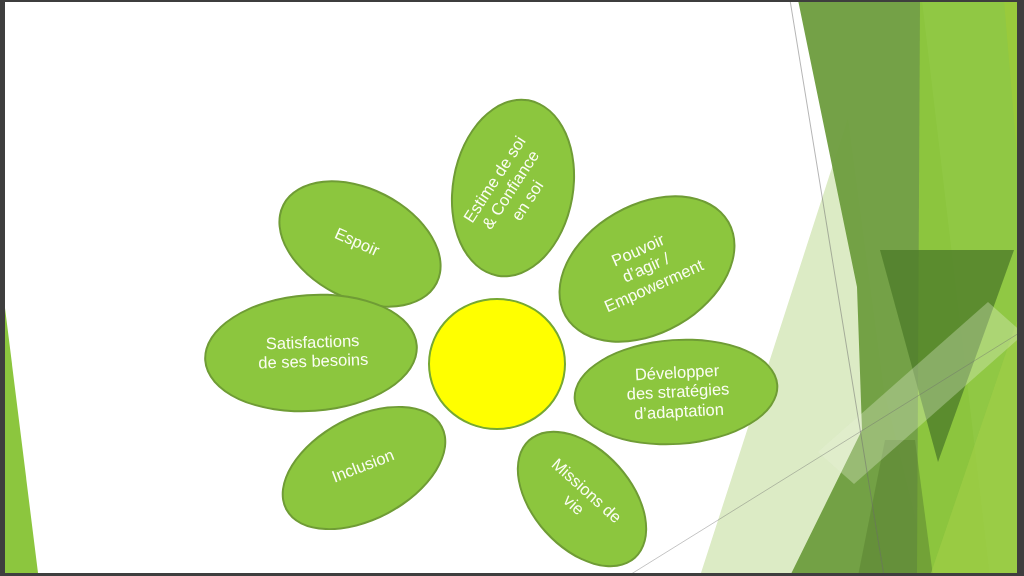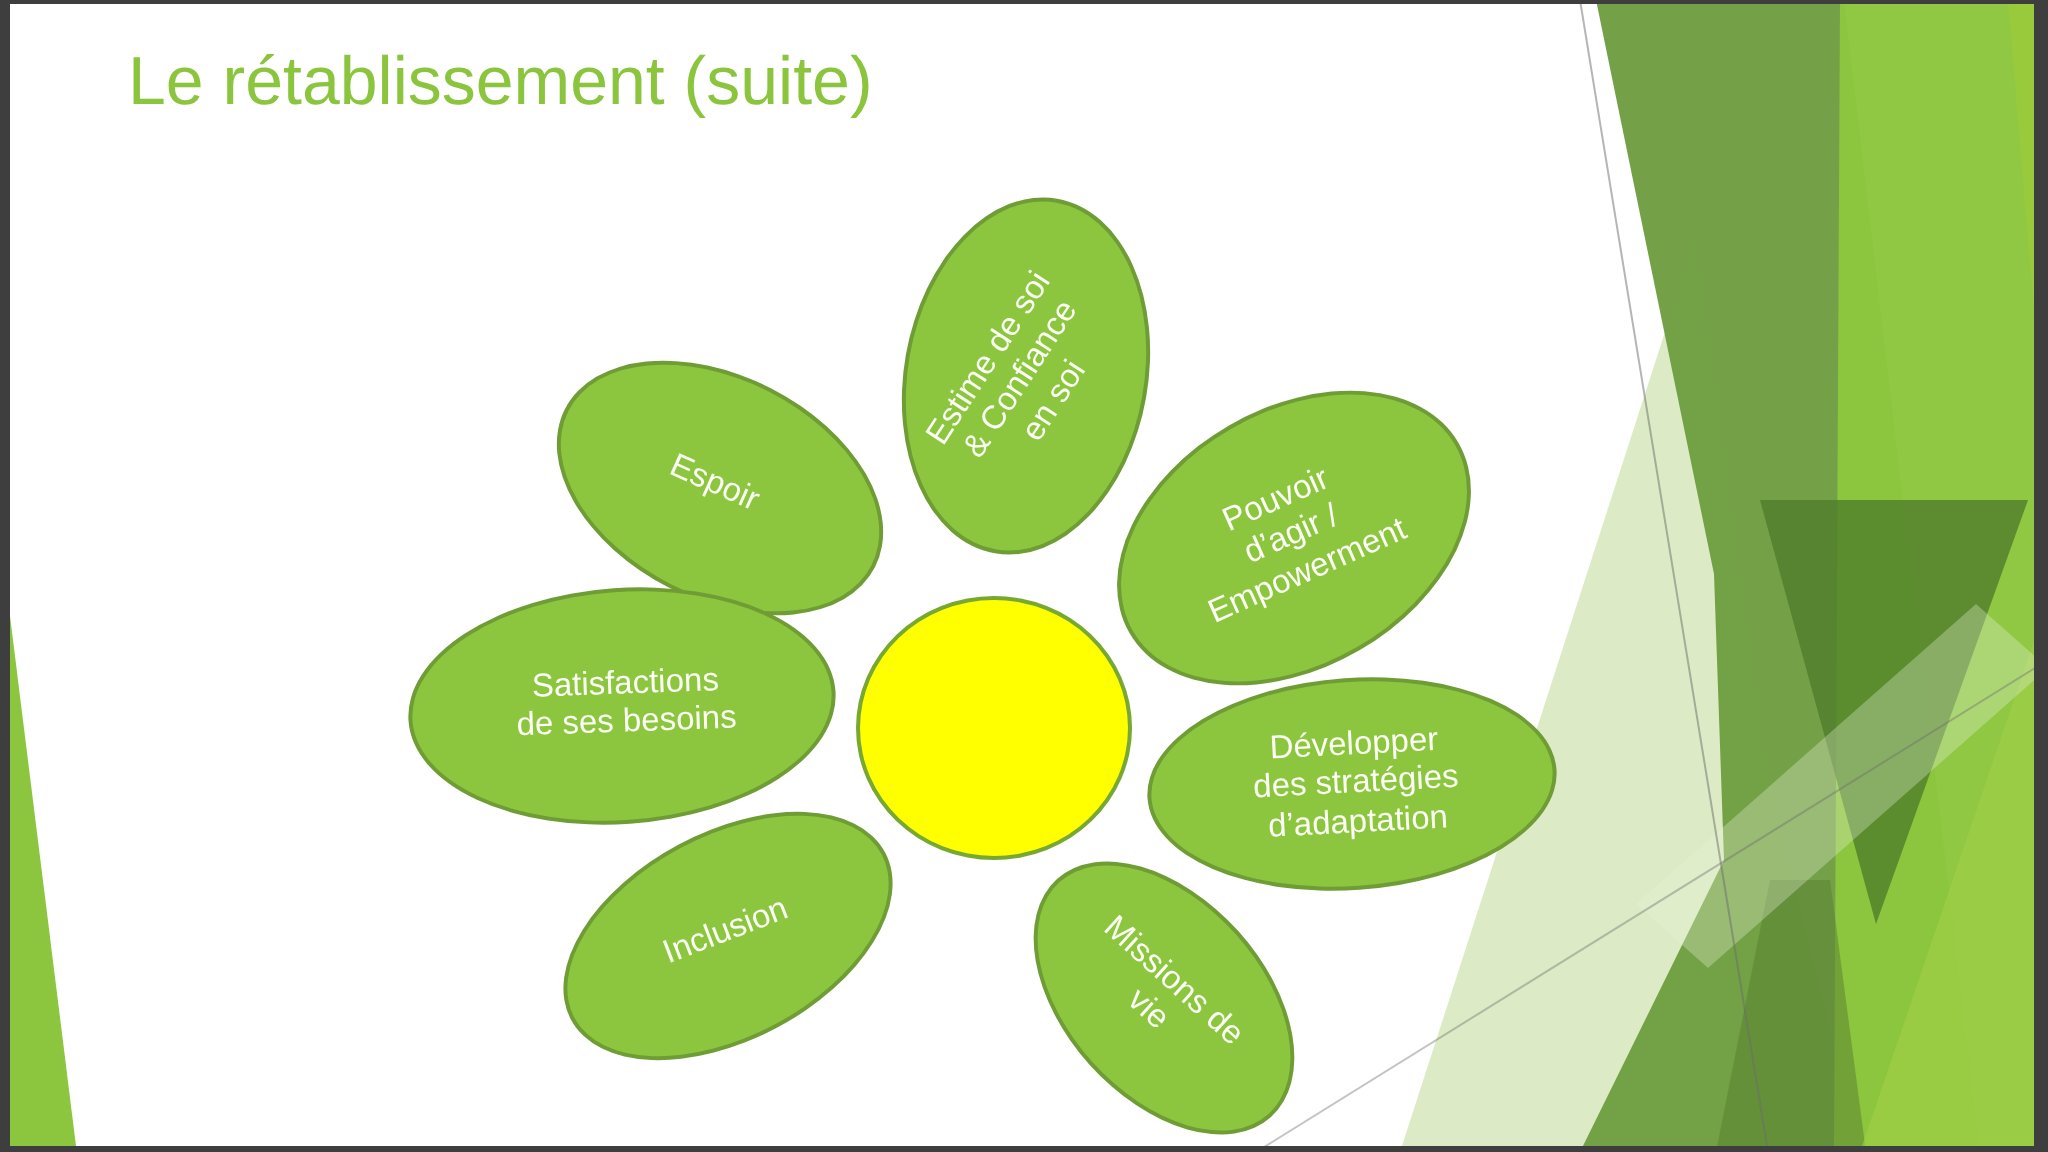--- a/index.html
+++ b/index.html
@@ -50,21 +50,20 @@
     <polygon points="920,0 1024,0 1024,576 917,576" fill="#8CC63E" opacity="0.97"></polygon>
     <polygon points="880,250 1014,250 938,462" fill="#4F7D2B" opacity="0.8"></polygon>
     <polygon points="885,440 915,440 933,576 858,576" fill="#577F2F" opacity="0.5"></polygon>
     <polygon points="1004,0 1024,0 1024,240" fill="#9CCB39" opacity="0.75"></polygon>
     <polygon points="930,576 1024,300 1024,576" fill="#A2CF47" opacity="0.6"></polygon>
     <polygon points="818,452 988,302 1024,334 854,484" fill="#E9F3DB" opacity="0.32"></polygon>
     <line x1="790" y1="0" x2="884" y2="576" stroke="#6b6b6b" stroke-width="1" stroke-opacity="0.5"></line>
     <line x1="628" y1="576" x2="1024" y2="330" stroke="#6b6b6b" stroke-width="1" stroke-opacity="0.4"></line>
   </svg>
 
-  <div class="title">Le rétablissement (suite)</div>
 
   <div>
 
     <div class="petal" style="left:360px;top:244px;width:174px;height:112px;--r:27deg"></div>
     <div class="petal" style="left:513px;top:188px;width:122px;height:180px;--r:10deg"></div>
     <div class="petal" style="left:647px;top:269px;width:190px;height:130px;--r:-30deg"></div>
     <div class="petal" style="left:676px;top:392px;width:205px;height:106px;--r:-4deg"></div>
     <div class="petal" style="left:582px;top:499px;width:160px;height:100px;--r:48deg"></div>
     <div class="petal" style="left:364px;top:468px;width:178px;height:104px;--r:-28deg"></div>
     <div class="petal" style="left:311px;top:353px;width:214px;height:118px;--r:-4deg"></div>

